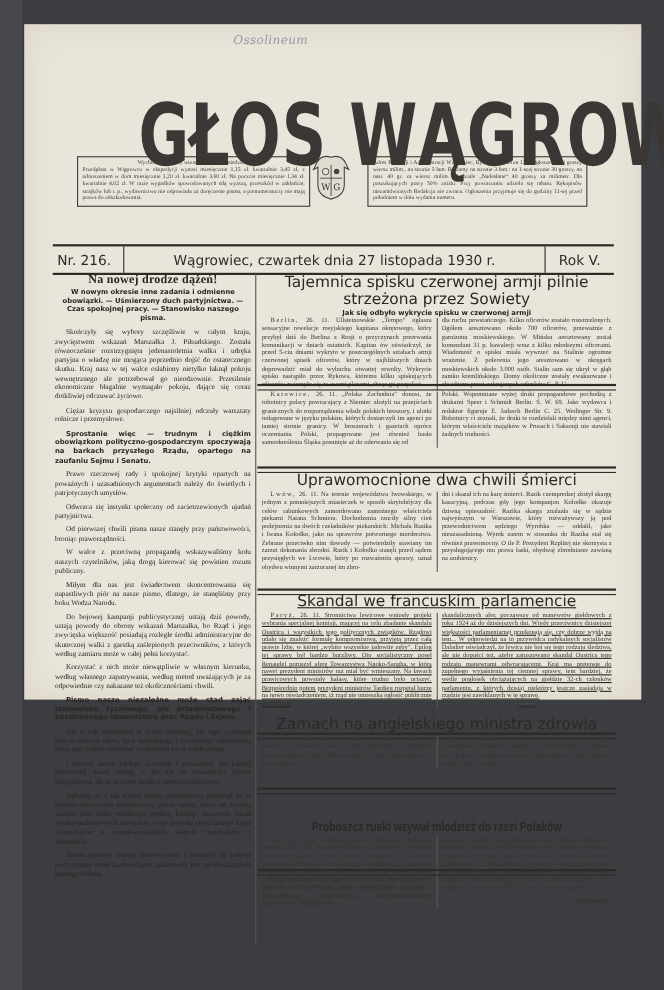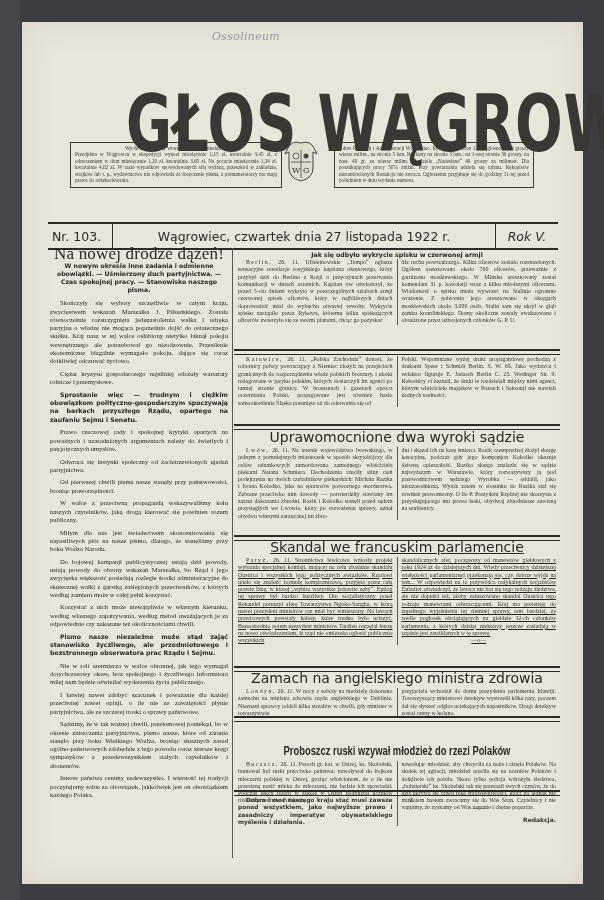--- a/index.html
+++ b/index.html
@@ -4,21 +4,21 @@
 <style>
   html, body { margin:0; padding:0; }
   body {
     width:604px; height:900px; position:relative; overflow:hidden;
     background:#3b3d40;
     font-family:"Liberation Serif", serif;
     color:#2b2622;
   }
   .scan-bg-left { position:absolute; left:0; top:0; width:20px; height:900px; background:#45474a; }
   .page {
-    position:absolute; left:22px; top:22px; width:561px; height:862px;
+    position:absolute; left:22px; top:22px; width:561px; height:614px;
     background:#e9e5da;
     box-shadow: inset 0 0 30px rgba(160,140,110,0.18);
   }
   .abs { position:absolute; }
   .handwriting {
     left:190px; top:8px; font-family:"DejaVu Serif", serif; font-style:italic;
     font-size:11px; color:#9a97a8; letter-spacing:0.3px;
   }
   .masthead {
     left:34px; top:52px; width:500px; height:100px;
@@ -37,24 +37,24 @@
     left:262px; top:118px; width:34px; height:42px;
   }
   .dateline {
     left:26px; top:200px; width:510px; height:24px;
     border-top:2px solid #2f2c28; border-bottom:2px solid #2f2c28;
     font-family:"DejaVu Sans", sans-serif; font-size:12.5px; color:#2f2c28;
     display:flex; align-items:center;
   }
   .dateline .nr { width:60px; padding-left:4px; border-right:1px solid #2f2c28; height:100%; display:flex; align-items:center; }
   .dateline .place { flex:1; text-align:center; border-right:1px solid #2f2c28; height:100%; display:flex; align-items:center; justify-content:center; }
-  .dateline .rok { width:62px; text-align:center;font-style:italic; }
+  .dateline .rok { width:62px; text-align:center; }
 
   .leftcol { left:28px; top:228px; width:178px; font-size:6.6px; line-height:8.3px; text-align:justify; }
-  .leftcol h2 { margin:0 0 4px; font-size:17px; text-align:center; font-weight:normal; letter-spacing:0.2px; }
+  .leftcol h2 { margin:0 0 4px; font-size:11px; text-align:center; font-weight:bold; letter-spacing:0.2px; }
   .leftcol .sub { font-family:"DejaVu Sans", sans-serif; font-weight:bold; font-size:6.2px; line-height:8px; text-align:center; margin-bottom:5px; }
   .leftcol p { margin:0 0 4.3px; text-indent:10px; }
   .leftcol p.b { font-family:"DejaVu Sans", sans-serif; font-weight:bold; font-size:6.2px; }
 
   .vrule { left:210px; top:226px; width:1px; height:610px; background:#5a5550; }
 
   .right { left:212px; width:326px; }
   .art h3 {
     margin:0; font-family:"DejaVu Sans", sans-serif; font-weight:normal;
     font-size:14px; line-height:15px; text-align:center; color:#2c2925;
@@ -97,22 +97,22 @@
       <text x="8" y="33" font-size="8" font-family="DejaVu Serif, serif" fill="#333">W</text>
       <text x="19" y="33" font-size="8" font-family="DejaVu Serif, serif" fill="#333">G</text>
     </svg>
   </div>
 
   <div class="abs infobox" style="left:312px; top:120px; width:190px; height:40px;">
     <span>Adres Redakcji i Administracji Wągrowiec, Rynek 14. Telefon 126. Ogłoszenia 10 groszy wiersz milim., na stronie 5 łam. Reklamy na stronie 3 łam.: na 1-szej stronie 30 groszy, na nast. 40 gr. za wiersz milim. W dziale „Nadesłane“ 40 groszy za milimetr. Dla poszukujących pracy 50% zniżki. Przy powtarzaniu udziela się rabatu. Rękopisów niezamówionych Redakcja nie zwraca. Ogłoszenia przyjmuje się do godziny 11-tej przed południem w dniu wydania numeru.</span>
   </div>
 
   <div class="abs dateline">
-    <div class="nr">Nr. 103.</div>
-    <div class="place">Wągrowiec, czwartek dnia 27 listopada 1922 r.</div>
+    <div class="nr">Nr. 216.</div>
+    <div class="place">Wągrowiec, czwartek dnia 27 listopada 1930 r.</div>
     <div class="rok">Rok V.</div>
   </div>
 
   <div class="abs leftcol">
     <h2>Na nowej drodze dążeń!</h2>
     <div class="sub">W nowym okresie inne zadania i odmienne obowiązki. — Uśmierzony duch partyjnictwa. — Czas spokojnej pracy. — Stanowisko naszego pisma.</div>
     <p>Skończyły się wybory szczęśliwie w całym kraju, zwycięstwem wskazań Marszałka J. Piłsudskiego. Została równocześnie rozstrzygnięta jedenastoletnia walka i udręka partyjna o władzę nie mogąca poprzednio dojść do ostatecznego skutku. Kraj nasz w tej walce osłabiony nietylko łaknął pokoju wewnętrznego ale potrzebował go nieodzownie. Przesilenie ekonomiczne błagalnie wymagało pokoju, dające się coraz dotkliwiej odczuwać życiowo.</p>
     <p>Ciężar kryzysu gospodarczego najsilniej odczuły warsztaty rolnicze i przemysłowe.</p>
     <p class="b">Sprostanie więc — trudnym i ciężkim obowiązkom polityczno-gospodarczym spoczywają na barkach przyszłego Rządu, opartego na zaufaniu Sejmu i Senatu.</p>
     <p>Prawo rzeczowej rady i spokojnej krytyki opartych na poważnych i uzasadnionych argumentach należy do świetlych i patrjotycznych umysłów.</p>
@@ -125,20 +125,21 @@
     <p class="b">Pismo nasze niezależne może stąd zająć stanowisko życzliwego, ale przedmiotowego i bezstronnego obserwatora prac Rządu i Sejmu.</p>
     <p>Nie w roli szermierza w walce obronnej, jak tego wymagał dotychczasowy okres, lecz spokojnego i życzliwego informatora milej nam będzie oświetlać wydarzenia życia publicznego.</p>
     <p>I łatwiej nawet zdobyć szacunek i poważanie dla każdej przeciwnej nawet opinji, o ile nie ze zawziętości płynie partyjnictwa, ale ze szczerej troski o sprawy państwowe.</p>
     <p>Sądzimy, że w tak ważnej chwili, przełomowej poniekąd, bo w okresie zniszczenia partyjnictwa, pismo nasze, które od zarania stanęło przy boku Wielkiego Wodza, broniąc słusznych zasad ogólno-państwowych zdobędzie z tego powodu coraz szersze kręgi sympatyków a przedewszystkiem stałych czytelników i abonentów.</p>
     <p>Interes państwa cenimy nadewszystko. I wierność tej tradycji poczytujemy sobie za obowiązek, jakkolwiek jest on obowiązkiem każdego Polaka.</p>
   </div>
 
   <div class="abs vrule"></div>
 
   <div class="abs right art" style="top:228px;">
+    <h3>Tajemnica spisku czerwonej armji pilnie strzeżona przez Sowiety</h3>
     <div class="lead">Jak się odbyło wykrycie spisku w czerwonej armji</div>
     <div class="cols2">
       <div>
           <p><span class="spaced">Berlin,</span> <span>26. 11. Ullsteinowskie „Tempo“ ogłasza sensacyjne rewelacje rosyjskiego kapitana okrętowego, który przybył dziś do Berlina z Rosji o przyczynach przerwania komunikacji w dniach ostatnich. Kapitan ów oświadczył, że przed 5-ciu dniami wykryto w poszczególnych sztabach armji czerwonej spisek oficerów, który w najbliższych dniach doprowadzić miał do wybuchu otwartej rewolty. Wykrycie spisku nastąpiło przez Rykowa, któremu kilku spiskujących oficerów zwierzyło się ze swemi planami, chcąc go pozyskać</span></p>
         </div>
       <div>
           <p style="text-indent:0">dla ruchu powstańczego. Kilku oficerów zostało rozstrzelonych. Ogółem aresztowano około 700 oficerów, przeważnie z garnizonu moskiewskiego. W Mińsku aresztowany został komendant 31 p. kawalerji wraz z kilku młodszymi oficerami. Wiadomość o spisku miała wywrzeć na Stalinie ogromne wrażenie. Z polecenia jego aresztowano w okręgach moskiewskich około 3.000 osób. Stalin sam się ukrył w głąb zamku kremlińskiego. Domy okoliczne zostały ewakuowane i obsadzone przez uzbrojonych członków G. P. U.</p>
         </div>
     </div>
   </div>
@@ -152,21 +153,21 @@
         </div>
       <div>
           <p style="text-indent:0">Polski. Wspomniane wyżej druki propagandowe pochodzą z drukarni Speer i Schmidt Berlin. S. W. 69. Jako wydawca i redaktor figuruje E. Jadasch Berlin C. 25. Wedinger Str. 9. Robotnicy ci zeznali, że druki te rozdzielali między nimi agenci, którym właściciele majątków w Prusach i Saksonji nie stawiali żadnych trudności.</p>
         </div>
     </div>
   </div>
 
   <div class="abs right rule" style="top:402px;"></div>
 
   <div class="abs right art" style="top:408px;">
-    <h3>Uprawomocnione dwa wyroki sądzie</h3>
+    <h3>Uprawomocnione dwa chwili śmierci</h3>
     <div class="cols2" style="margin-top:2px;">
       <div>
           <p><span class="spaced">Lwów,</span> <span>26. 11. Na terenie województwa lwowskiego, w jednym z pomniejszych miasteczek w sposób skrytobójczy dla celów rabunkowych zamordowano zamożnego właściciela piekarni Natana Schmiera. Dochodzenia rzuciły silny cień podejrzenia na dwóch czeladników piekarskich: Michała Razika i Iwana Kołodko, jako na sprawców potwornego morderstwa. Zebrane przeciwko nim dowody — potwierdziły stawiany im zarzut dokonania zbrodni. Razik i Kołodko stanęli przed sądem przysięgłych we Lwowie, który po rozważeniu sprawy, uznał obydwu winnymi zarzucanej im zbro-</span></p>
         </div>
       <div>
           <p style="text-indent:0">dni i skazał ich na karę śmierci. Razik czempredzej złożył skargę kasacyjną, podczas gdy jego kompanjon Kołodko okazuje dziwną opieszałość. Razika skarga znalazła się w sądzie najwyższym w Warszawie, który rozważywszy ją pod przewodnictwem sędziego Wyrobka — oddalił, jako nieuzasadnioną. Wyrok zatem w stosunku do Razika stał się również prawomocny. O ile P. Prezydent Rzplitej nie skorzysta z przysługującego mu prawa łaski, obydwaj zbrodniarze zawisną na szubienicy.</p>
         </div>
     </div>
   </div>
 
@@ -180,21 +181,21 @@
         </div>
       <div>
           <p style="text-indent:0">skandalicznych afer, począwszy od manewrów giełdowych z roku 1924 aż do dzisiejszych dni. Wtedy przeciwnicy dzisiejszej większości parlamentarnej przekonają się, czy dobrze wyjdą na tem... W odpowiedzi na to przywódca radykalnych socjalistów Daladier oświadczył, że lewica nie boi się tego rodzaju śledztwa, ale nie dopuści też, ażeby zatuszowano skandal Oustrica tego rodzaju manewrami odwracającemi. Kraj ma pretensję do zupełnego wyjaśnienia tej ciemnej sprawy, tem bardziej, że wedle pogłosek obciążających na giełdzie 32-ch członków parlamentu, z których dzisiaj niektórzy jeszcze zasiadają w rządzie jest zawiklanych w tę sprawę.</p>
           <div class="sep">—o—</div>
         </div>
     </div>
   </div>
 
   <div class="abs right rule" style="top:644px;"></div>
 
-  <div class="abs right art" style="top:649px;">
+  <div class="abs right art" style="top:630px;">
     <h3>Zamach na angielskiego ministra zdrowia</h3>
     <div class="cols2" style="margin-top:2px;">
       <div>
           <p><span class="spaced">Londyn,</span> <span>26. 11. W nocy z soboty na niedzielę dokonano zamachu na ministra zdrowia rządu angielskiego w Dublinie. Nieznani sprawcy oddali kilka strzałów w chwili, gdy minister w towarzystwie</span></p>
         </div>
       <div>
           <p style="text-indent:0">przyjaciela wchodził do domu prezydenta parlamentu Irlandji. Towarzyszący ministrowi detektyw wystrzelił kilka razy, poczem dał się słyszeć odgłos uciekających napastników. Drugi detektyw został ranny w kolano.</p>
         </div>
     </div>
   </div>

